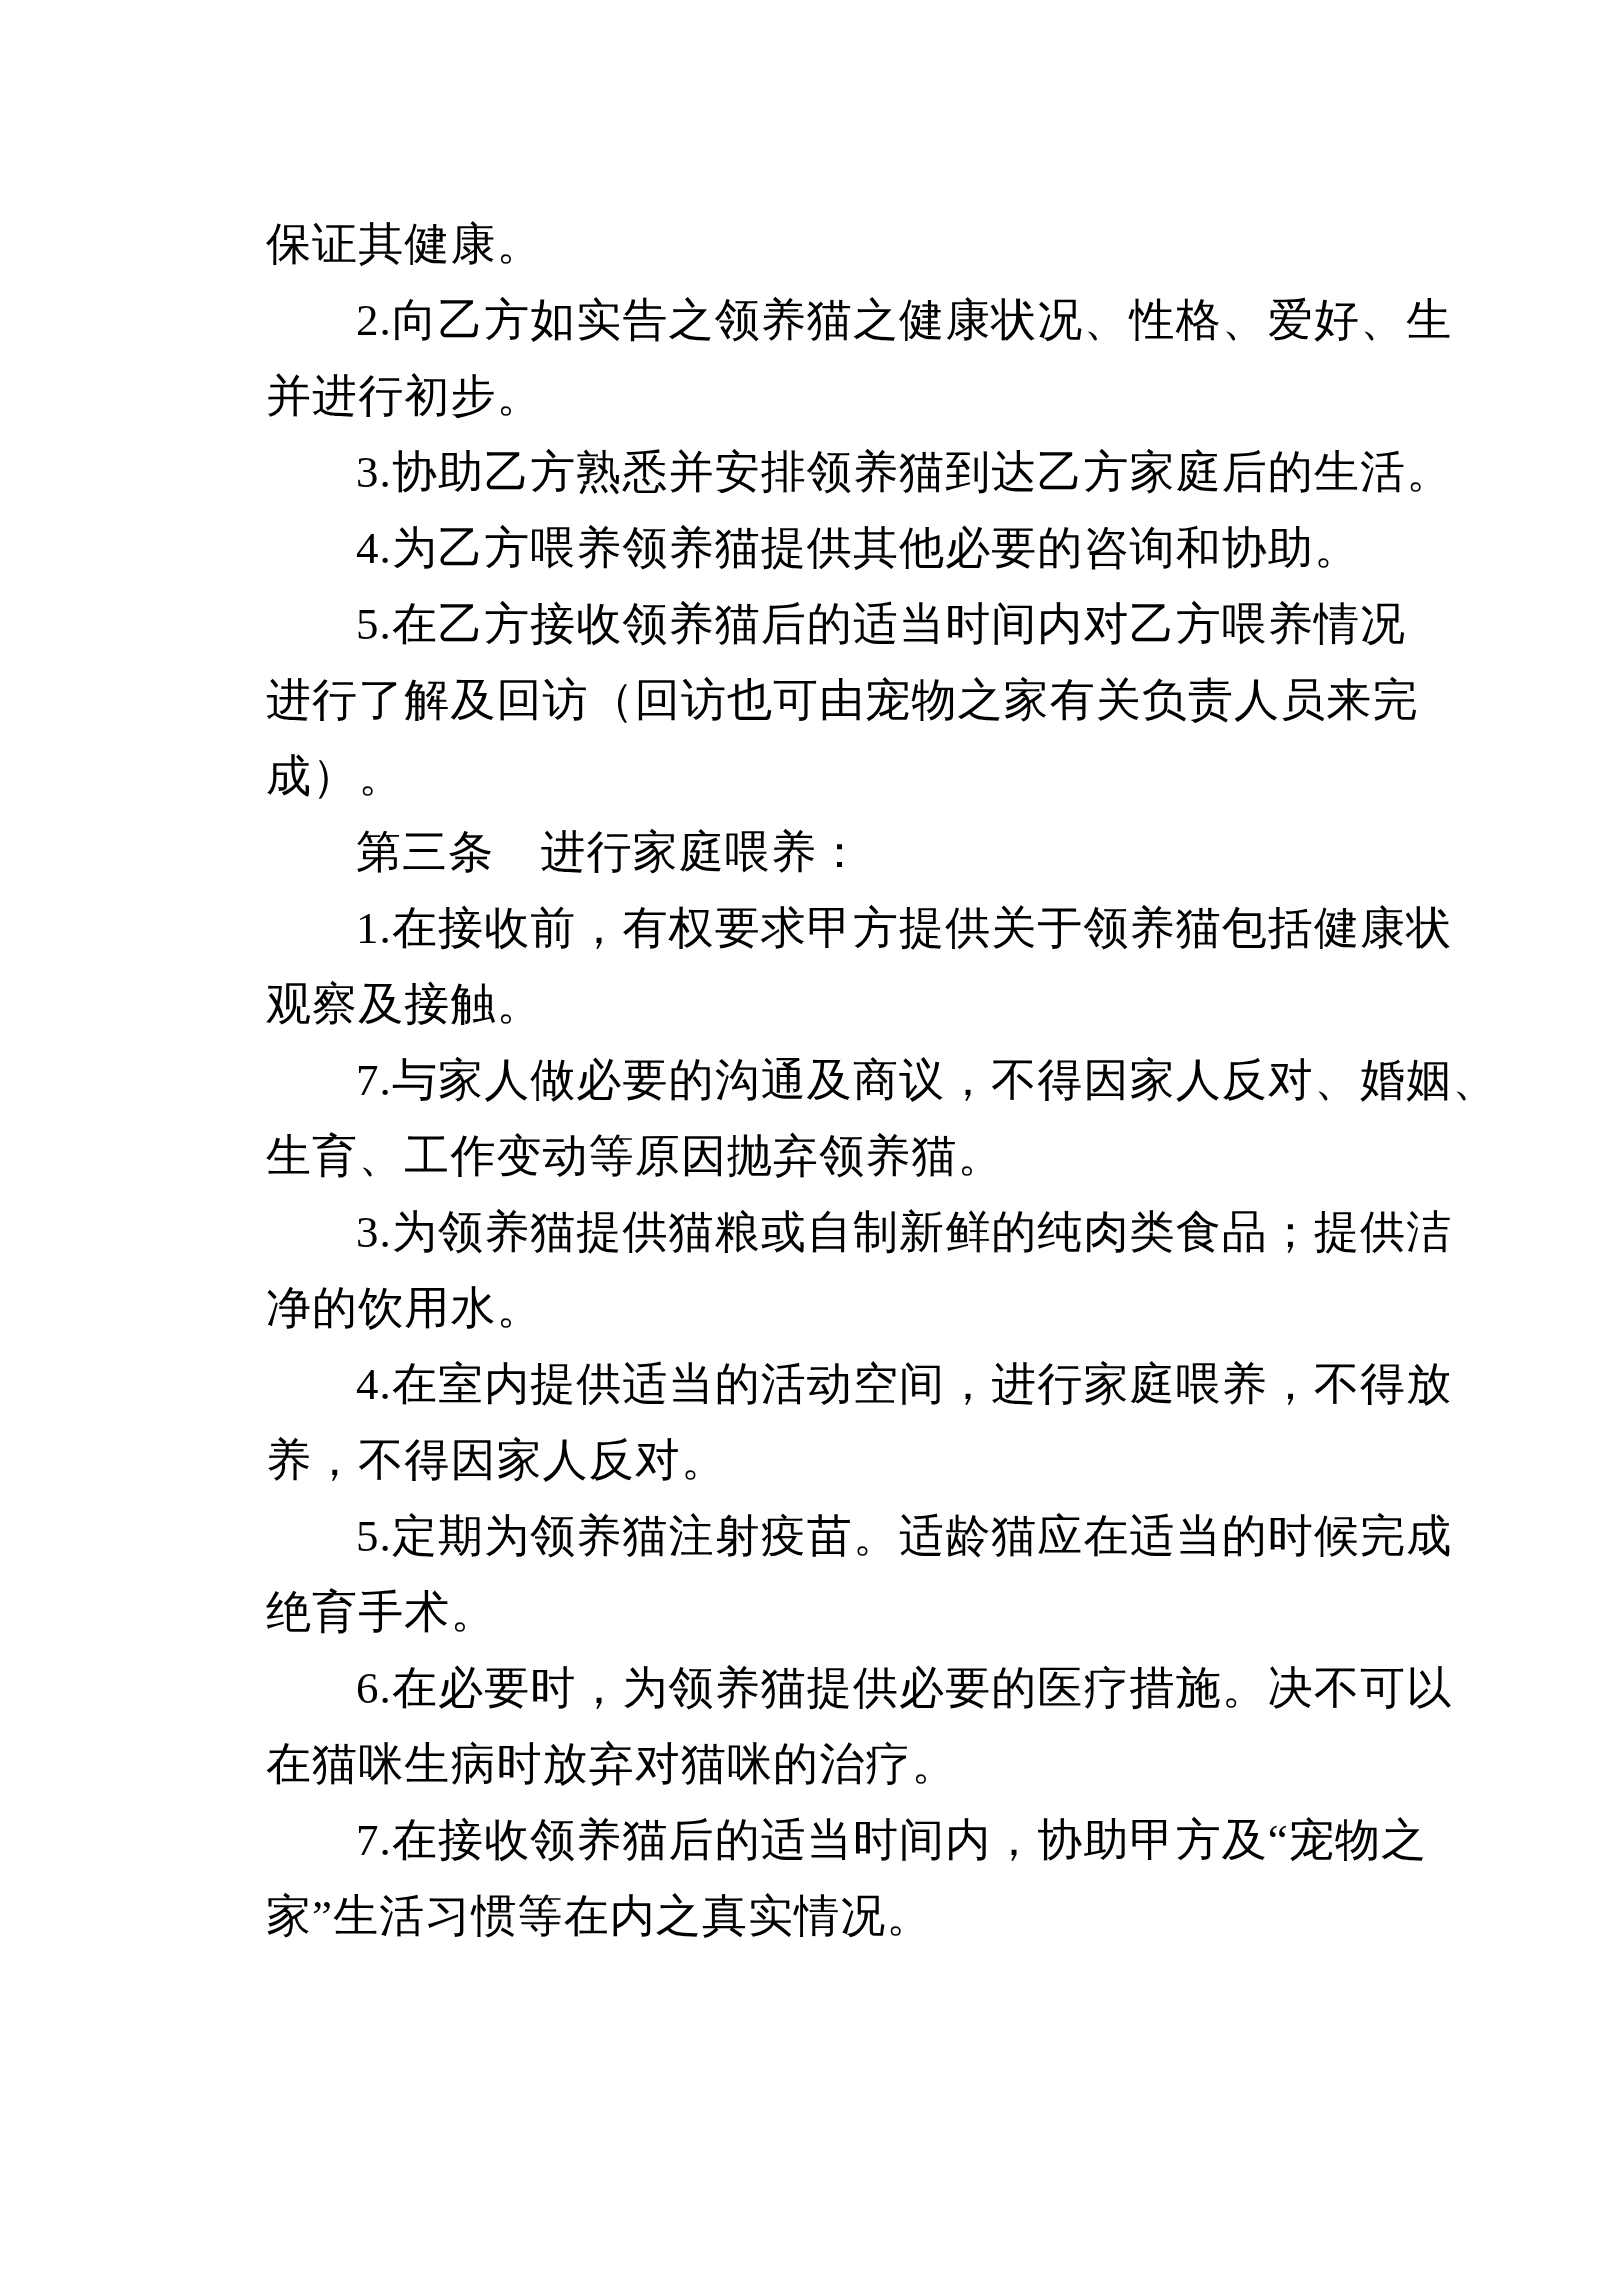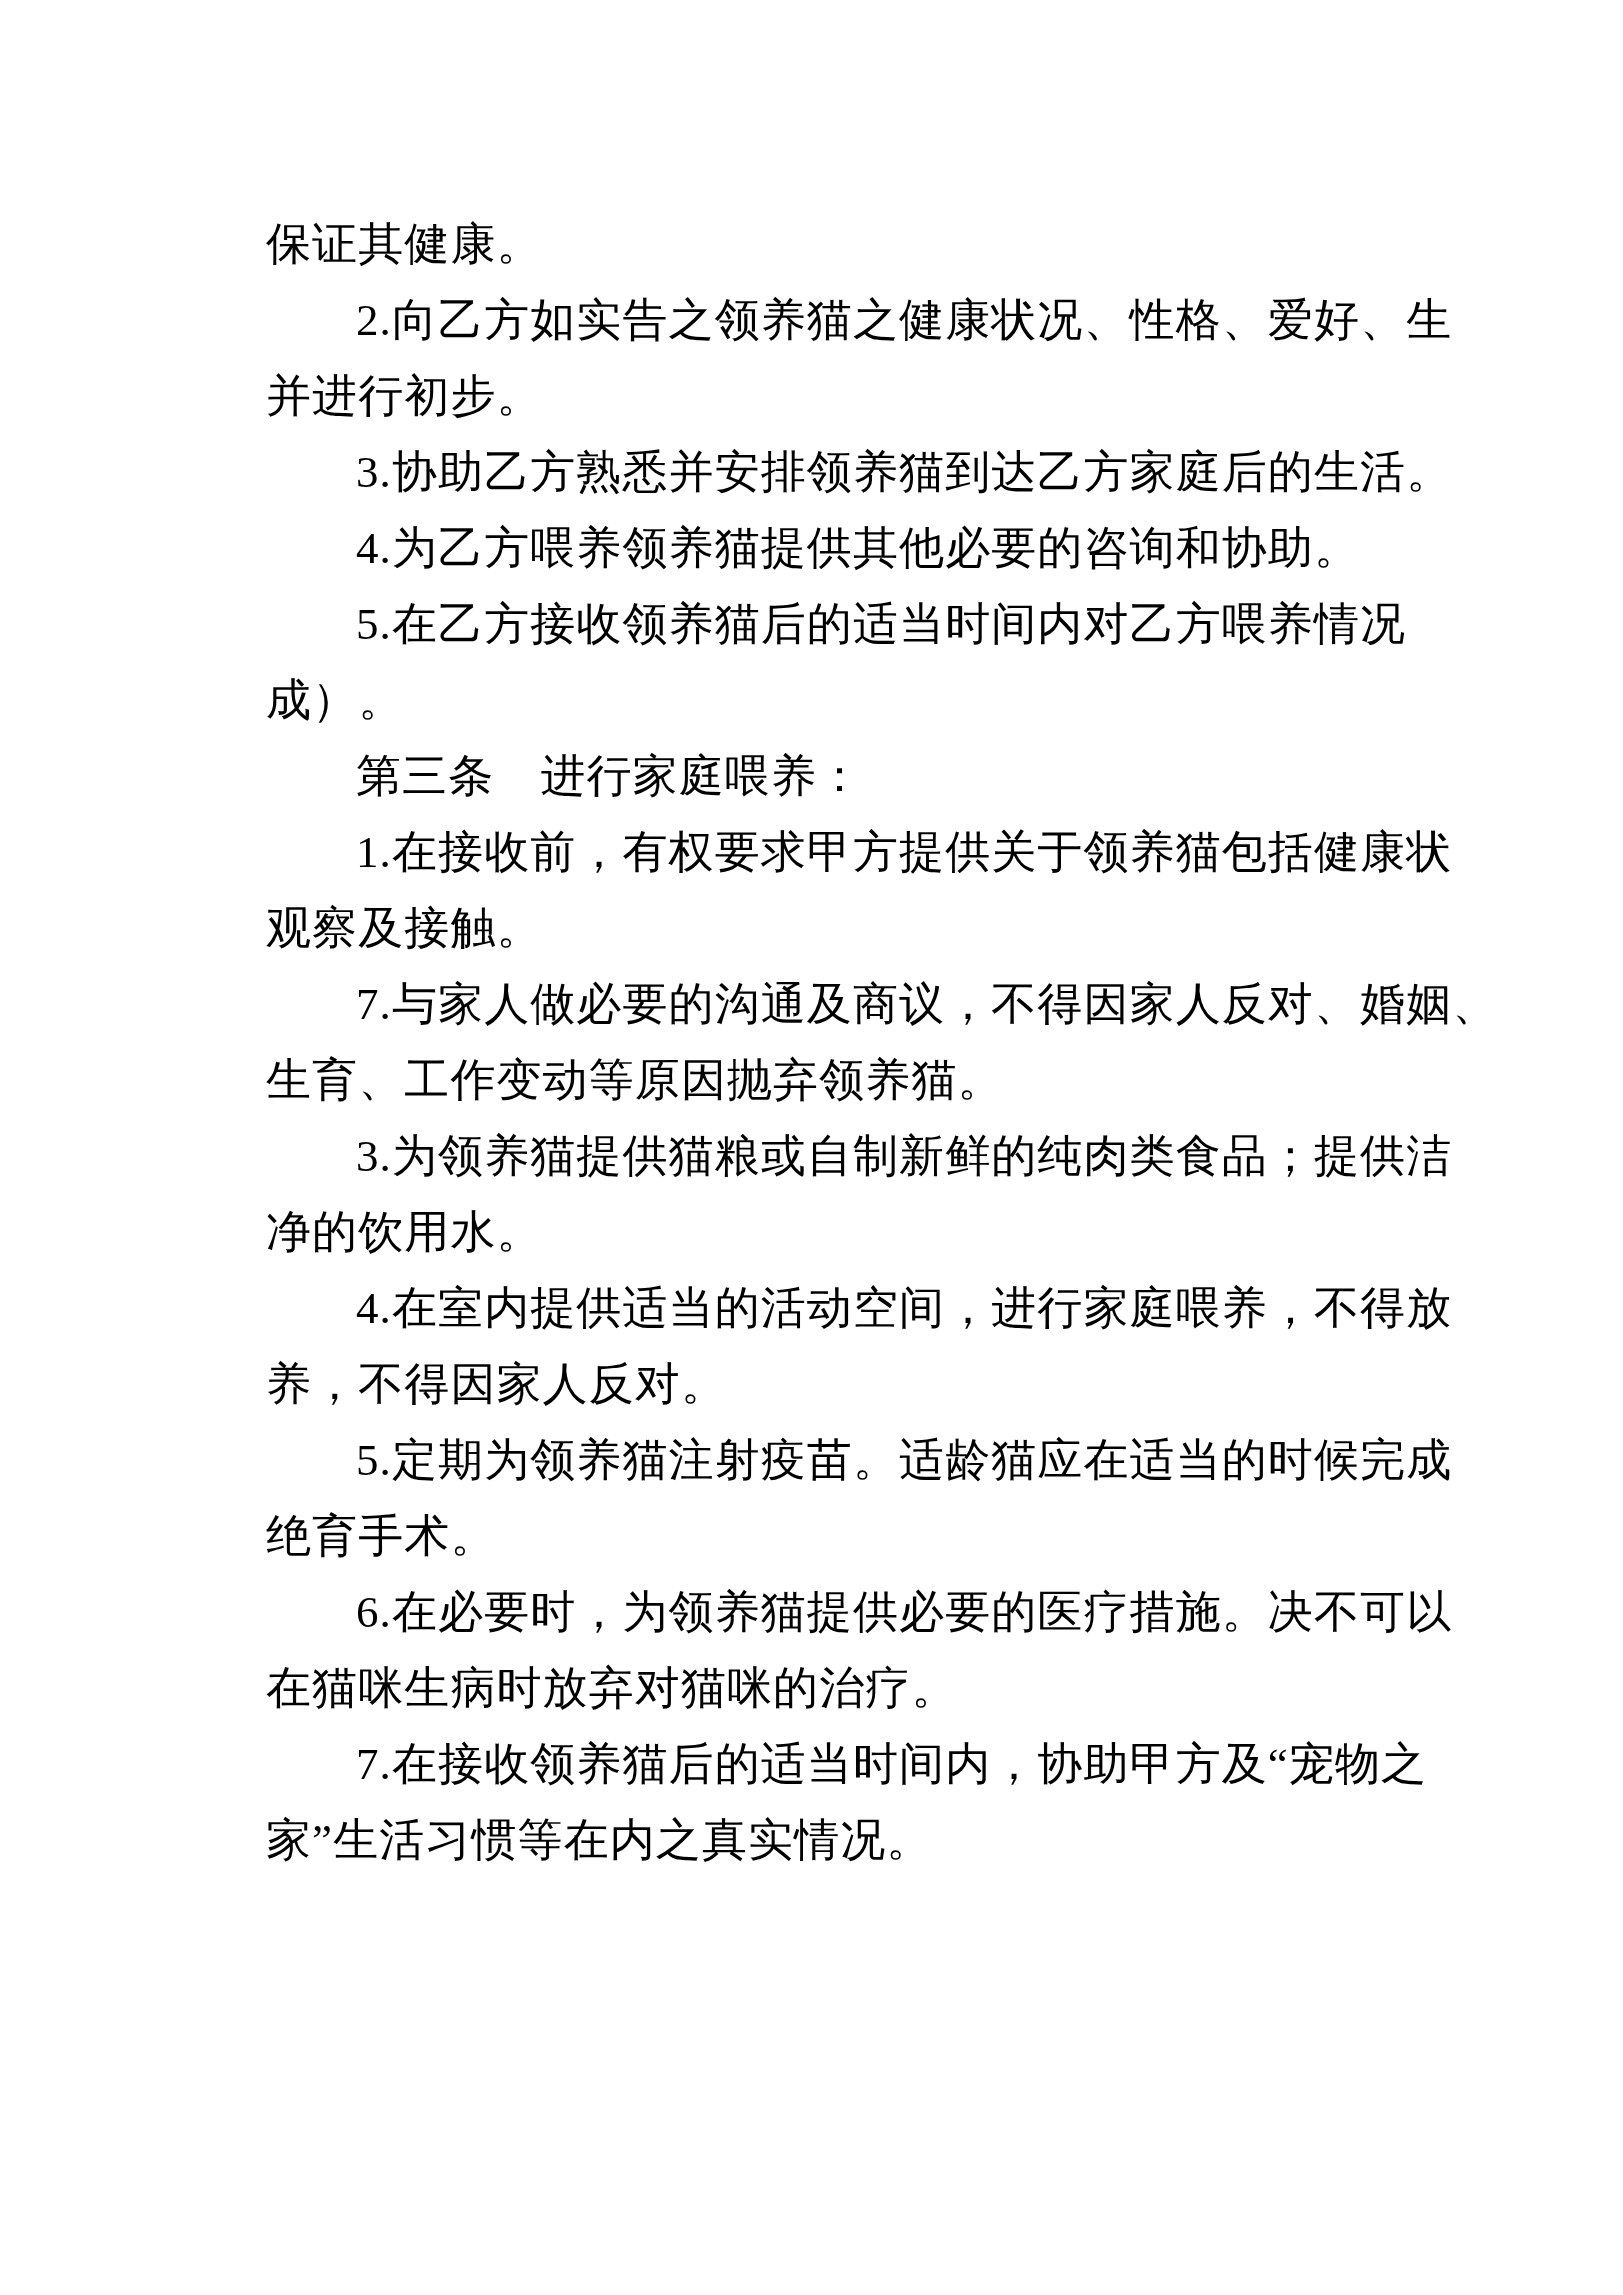--- a/index.html
+++ b/index.html
@@ -39,20 +39,21 @@
 <body>
 
 <div class="page">
   <div class="content">
     <div class="line">保证其健康。</div>
     <div class="line indent">2.向乙方如实告之领养猫之健康状况、性格、爱好、生</div>
     <div class="line">并进行初步。</div>
     <div class="line indent">3.协助乙方熟悉并安排领养猫到达乙方家庭后的生活。</div>
     <div class="line indent">4.为乙方喂养领养猫提供其他必要的咨询和协助。</div>
     <div class="line indent">5.在乙方接收领养猫后的适当时间内对乙方喂养情况</div>
+    <div class="line">进行了解及回访（回访也可由宠物之家有关负责人员来完</div>
     <div class="line">成）。</div>
     <div class="line indent">第三条　进行家庭喂养：</div>
     <div class="line indent">1.在接收前，有权要求甲方提供关于领养猫包括健康状</div>
     <div class="line">观察及接触。</div>
     <div class="line indent">7.与家人做必要的沟通及商议，不得因家人反对、婚姻、</div>
     <div class="line">生育、工作变动等原因抛弃领养猫。</div>
     <div class="line indent">3.为领养猫提供猫粮或自制新鲜的纯肉类食品；提供洁</div>
     <div class="line">净的饮用水。</div>
     <div class="line indent">4.在室内提供适当的活动空间，进行家庭喂养，不得放</div>
     <div class="line">养，不得因家人反对。</div>

